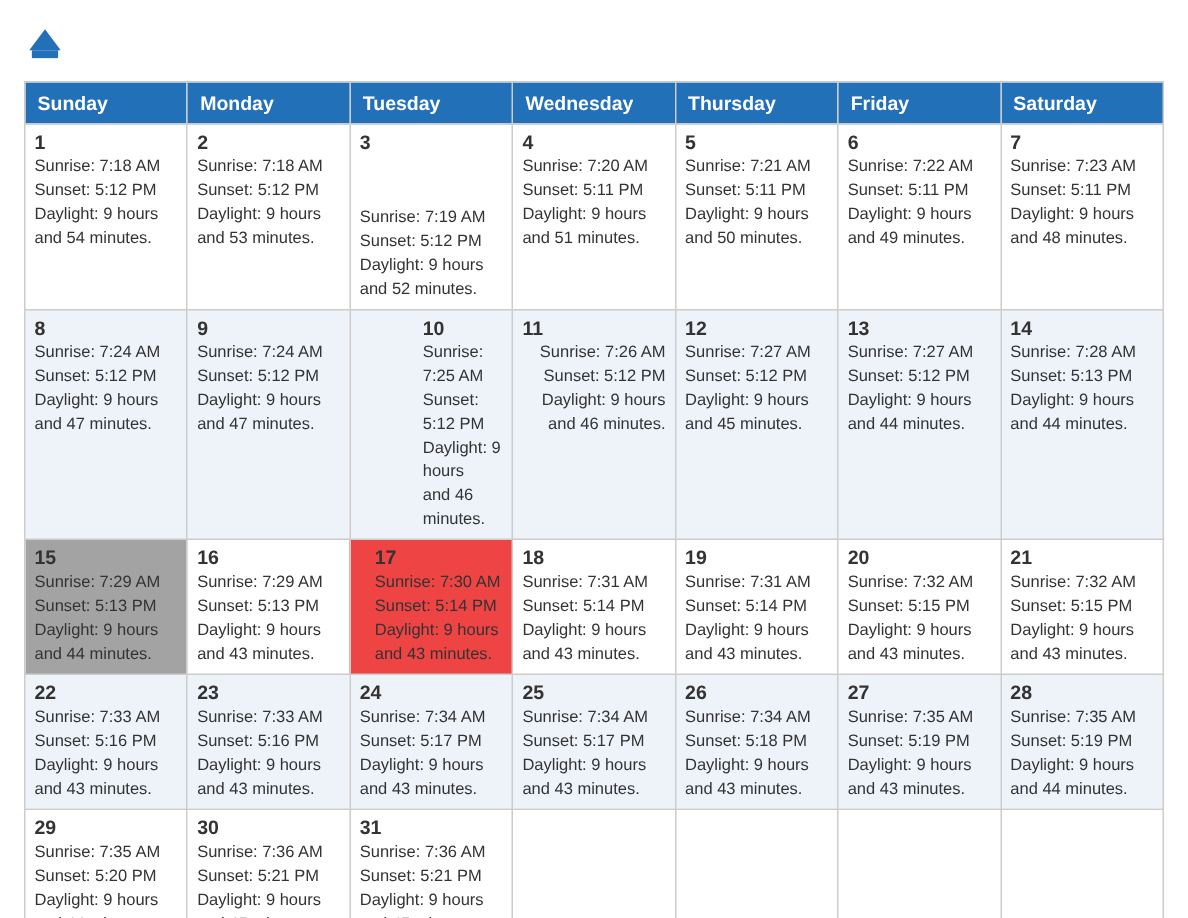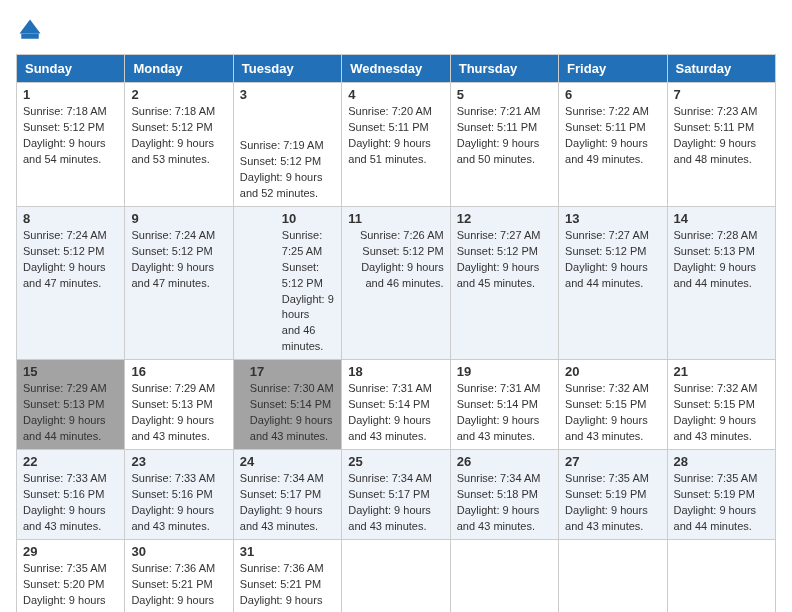--- a/index.html
+++ b/index.html
@@ -238,21 +238,21 @@
 Daylight: 9 hours
 and 44 minutes.</div>
         </td>
         <td style="background: rgb(255, 255, 255);">
           <span class="day-num">16</span>
           <div class="day-info" style="white-space: pre-line;">Sunrise: 7:29 AM
 Sunset: 5:13 PM
 Daylight: 9 hours
 and 43 minutes.</div>
         </td>
-        <td style="background: #a3a3a3; padding-left: 16px;">
+        <td style="background: #ef4444; padding-left: 16px;">
           <span class="day-num">17</span>
           <div class="day-info" style="white-space: pre-line;">Sunrise: 7:30 AM
 Sunset: 5:14 PM
 Daylight: 9 hours
 and 43 minutes.</div>
         </td>
         <td style="background: rgb(255, 255, 255);">
           <span class="day-num">18</span>
           <div class="day-info" style="white-space: pre-line;">Sunrise: 7:31 AM
 Sunset: 5:14 PM

